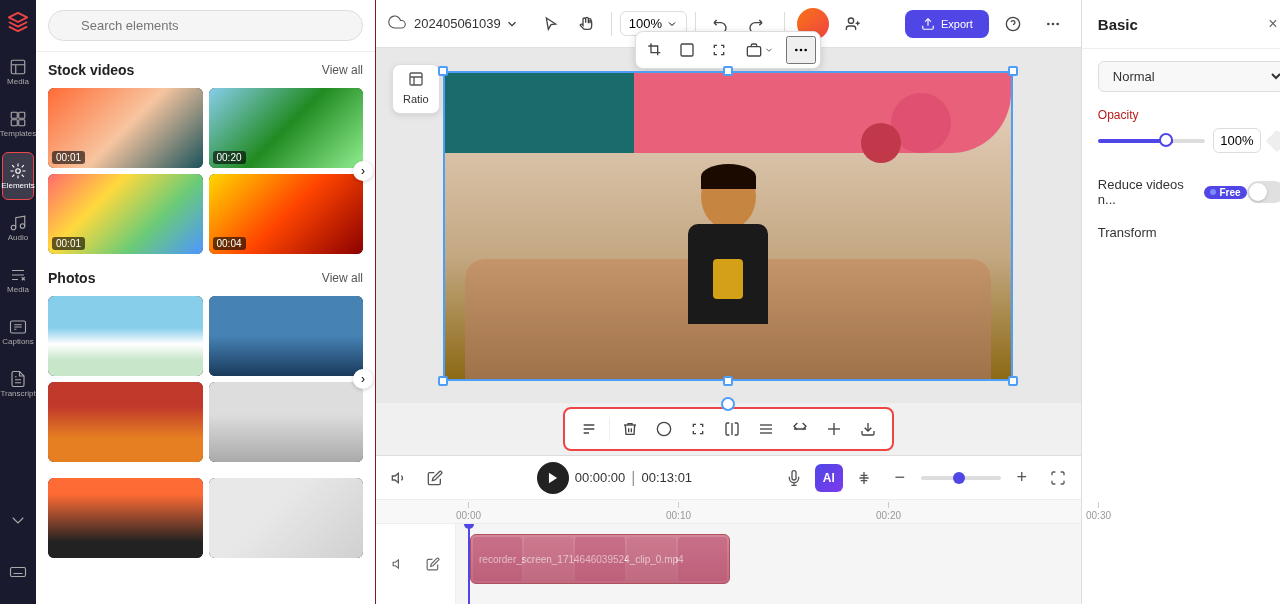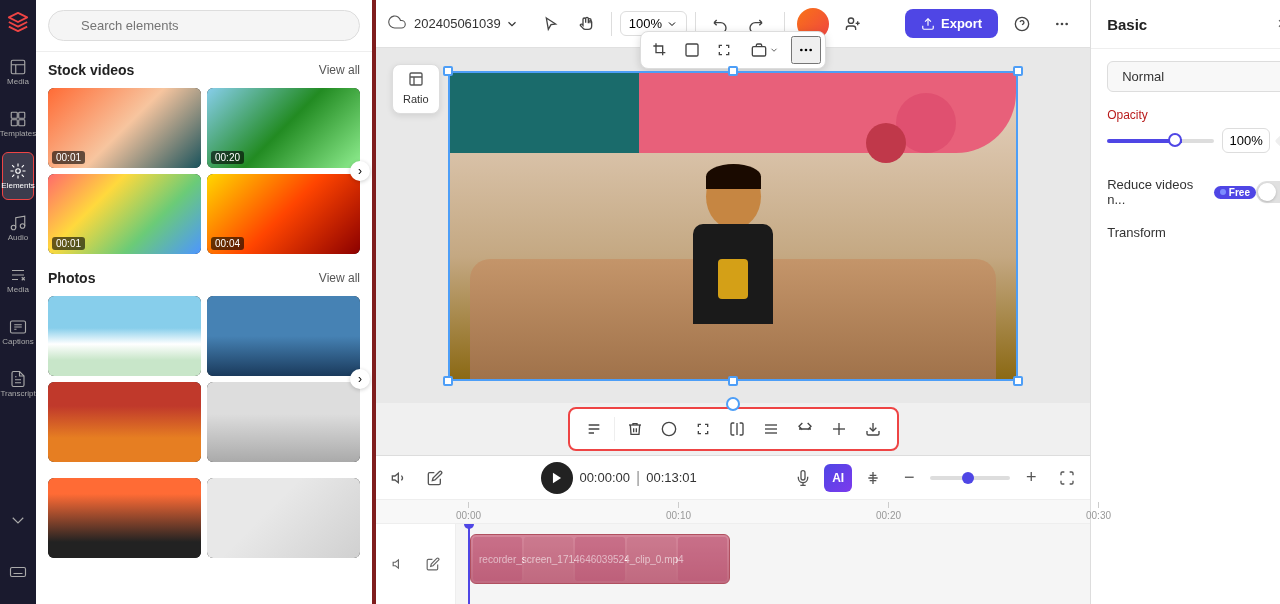--- a/index.html
+++ b/index.html
@@ -30,21 +30,21 @@
     .sidebar-icon-btn svg { width: 18px; height: 18px; }
     .sidebar-icon-btn span { font-size: 8px; line-height: 1; }
 
     
     .panel-area {
       width: 340px;
       background: #fff;
       display: flex;
       flex-direction: column;
       flex-shrink: 0;
-      border-right: 4px solid #7f1d1d;
+      border-right: 1px solid #7f1d1d;
     }
     .search-bar {
       padding: 10px 12px;
       border-bottom: 1px solid #eee;
     }
     .search-input {
       width: 100%;
       padding: 7px 12px 7px 32px;
       border: 1px solid #ddd;
       border-radius: 20px;
@@ -168,21 +168,21 @@
     }
     .zoom-btn {
       display: flex; align-items: center; gap: 4px;
       padding: 4px 8px; border: 1px solid #ddd; border-radius: 6px;
       font-size: 13px; cursor: pointer; background: #fff;
     }
     .divider { width: 1px; height: 24px; background: #ddd; margin: 0 4px; }
     .export-btn {
       background: #4f46e5; color: #fff;
       padding: 7px 16px; border-radius: 8px;
-      font-size: 13px; font-weight: 700; cursor: pointer;
+      font-size: 11px; font-weight: 400; cursor: pointer;
       border: none; display: flex; align-items: center; gap: 6px; margin-left: 28px;
     }
     .avatar {
       width: 32px; height: 32px; border-radius: 50%;
       background: linear-gradient(135deg, #f97316, #ef4444);
       display: flex; align-items: center; justify-content: center;
       font-size: 14px; color: #fff; font-weight: 600;
     }
 
     

